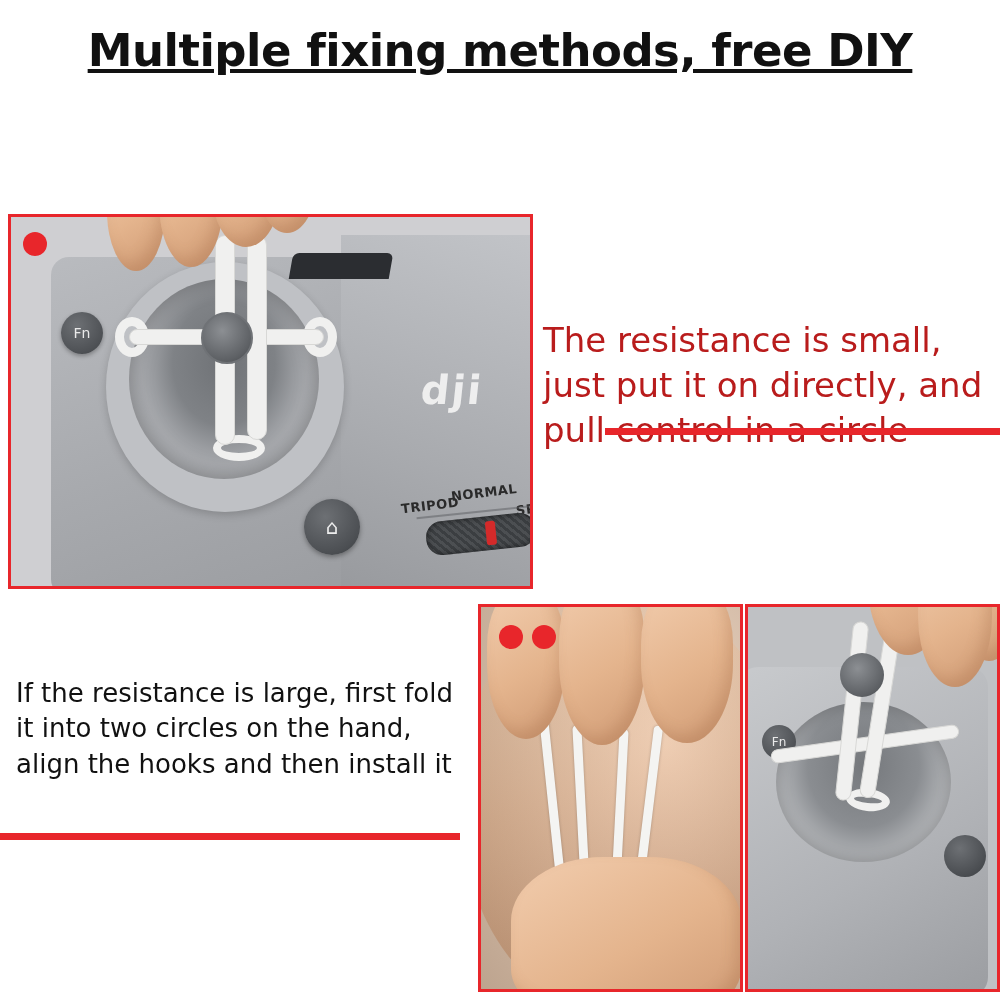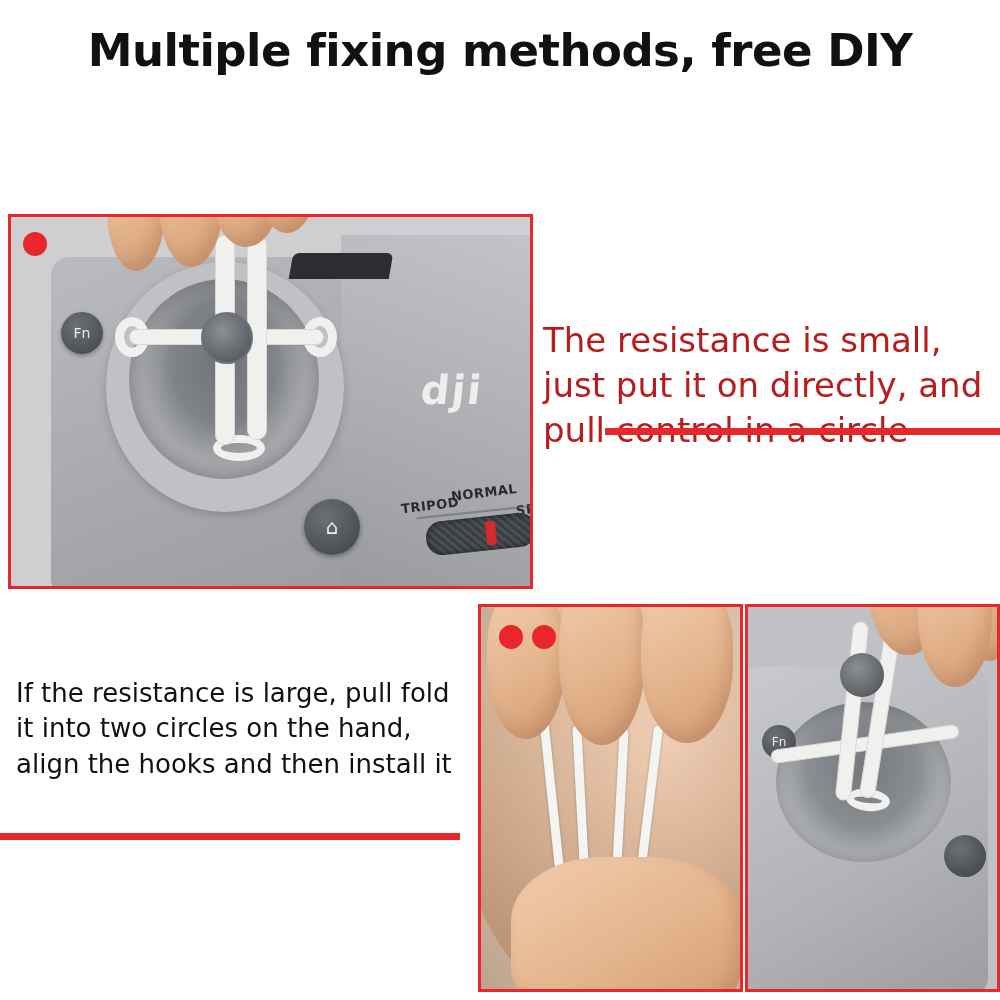--- a/index.html
+++ b/index.html
@@ -23,20 +23,21 @@
     text-align: center;
     padding-top: 26px;
   }
   .title {
     font-size: 45px;
     font-weight: bold;
     color: #111111;
     letter-spacing: -0.5px;
     line-height: 1.1;
     margin: 0;
+    text-decoration: underline;
   }
   .subtitle {
     font-size: 28px;
     color: #1a1a1a;
     line-height: 1.32;
     margin: 12px auto 0;
     width: 940px;
     font-weight: 400;
   }
 
@@ -355,21 +356,21 @@
     </div>
 
     <div class="dot-badge" id="badge-one">
       <span class="dot"></span>
     </div>
   </div>
 
   <div class="caption-right">The resistance is small, just put it on directly, and pull control in a circle</div>
   <div class="rule" id="rule-one"></div>
 
-  <div class="caption-left">If the resistance is large, pull fold it into two circles on the hand, align the hooks and then install it</div>
+  <div class="caption-left">If the resistance is large, first fold it into two circles on the hand, align the hooks and then install it</div>
   <div class="rule" id="rule-two"></div>
 
   <div class="photo-frame" id="photo-two">
     <div class="palm"></div>
     <div class="finger" style="left:6px;   top:-18px; width:78px;  height:150px; z-index:16;"></div>
     <div class="finger" style="left:78px;  top:-30px; width:86px;  height:168px; z-index:16;"></div>
     <div class="finger" style="left:160px; top:-24px; width:92px;  height:160px; z-index:16;"></div>
     <div class="finger" style="left:30px;  top:250px; width:230px; height:160px; border-radius:40% 40% 30% 30%; z-index:18;"></div>
 
     <div class="band-strand" style="left:68px;  top:110px; height:190px; transform: rotate(-6deg);"></div>

